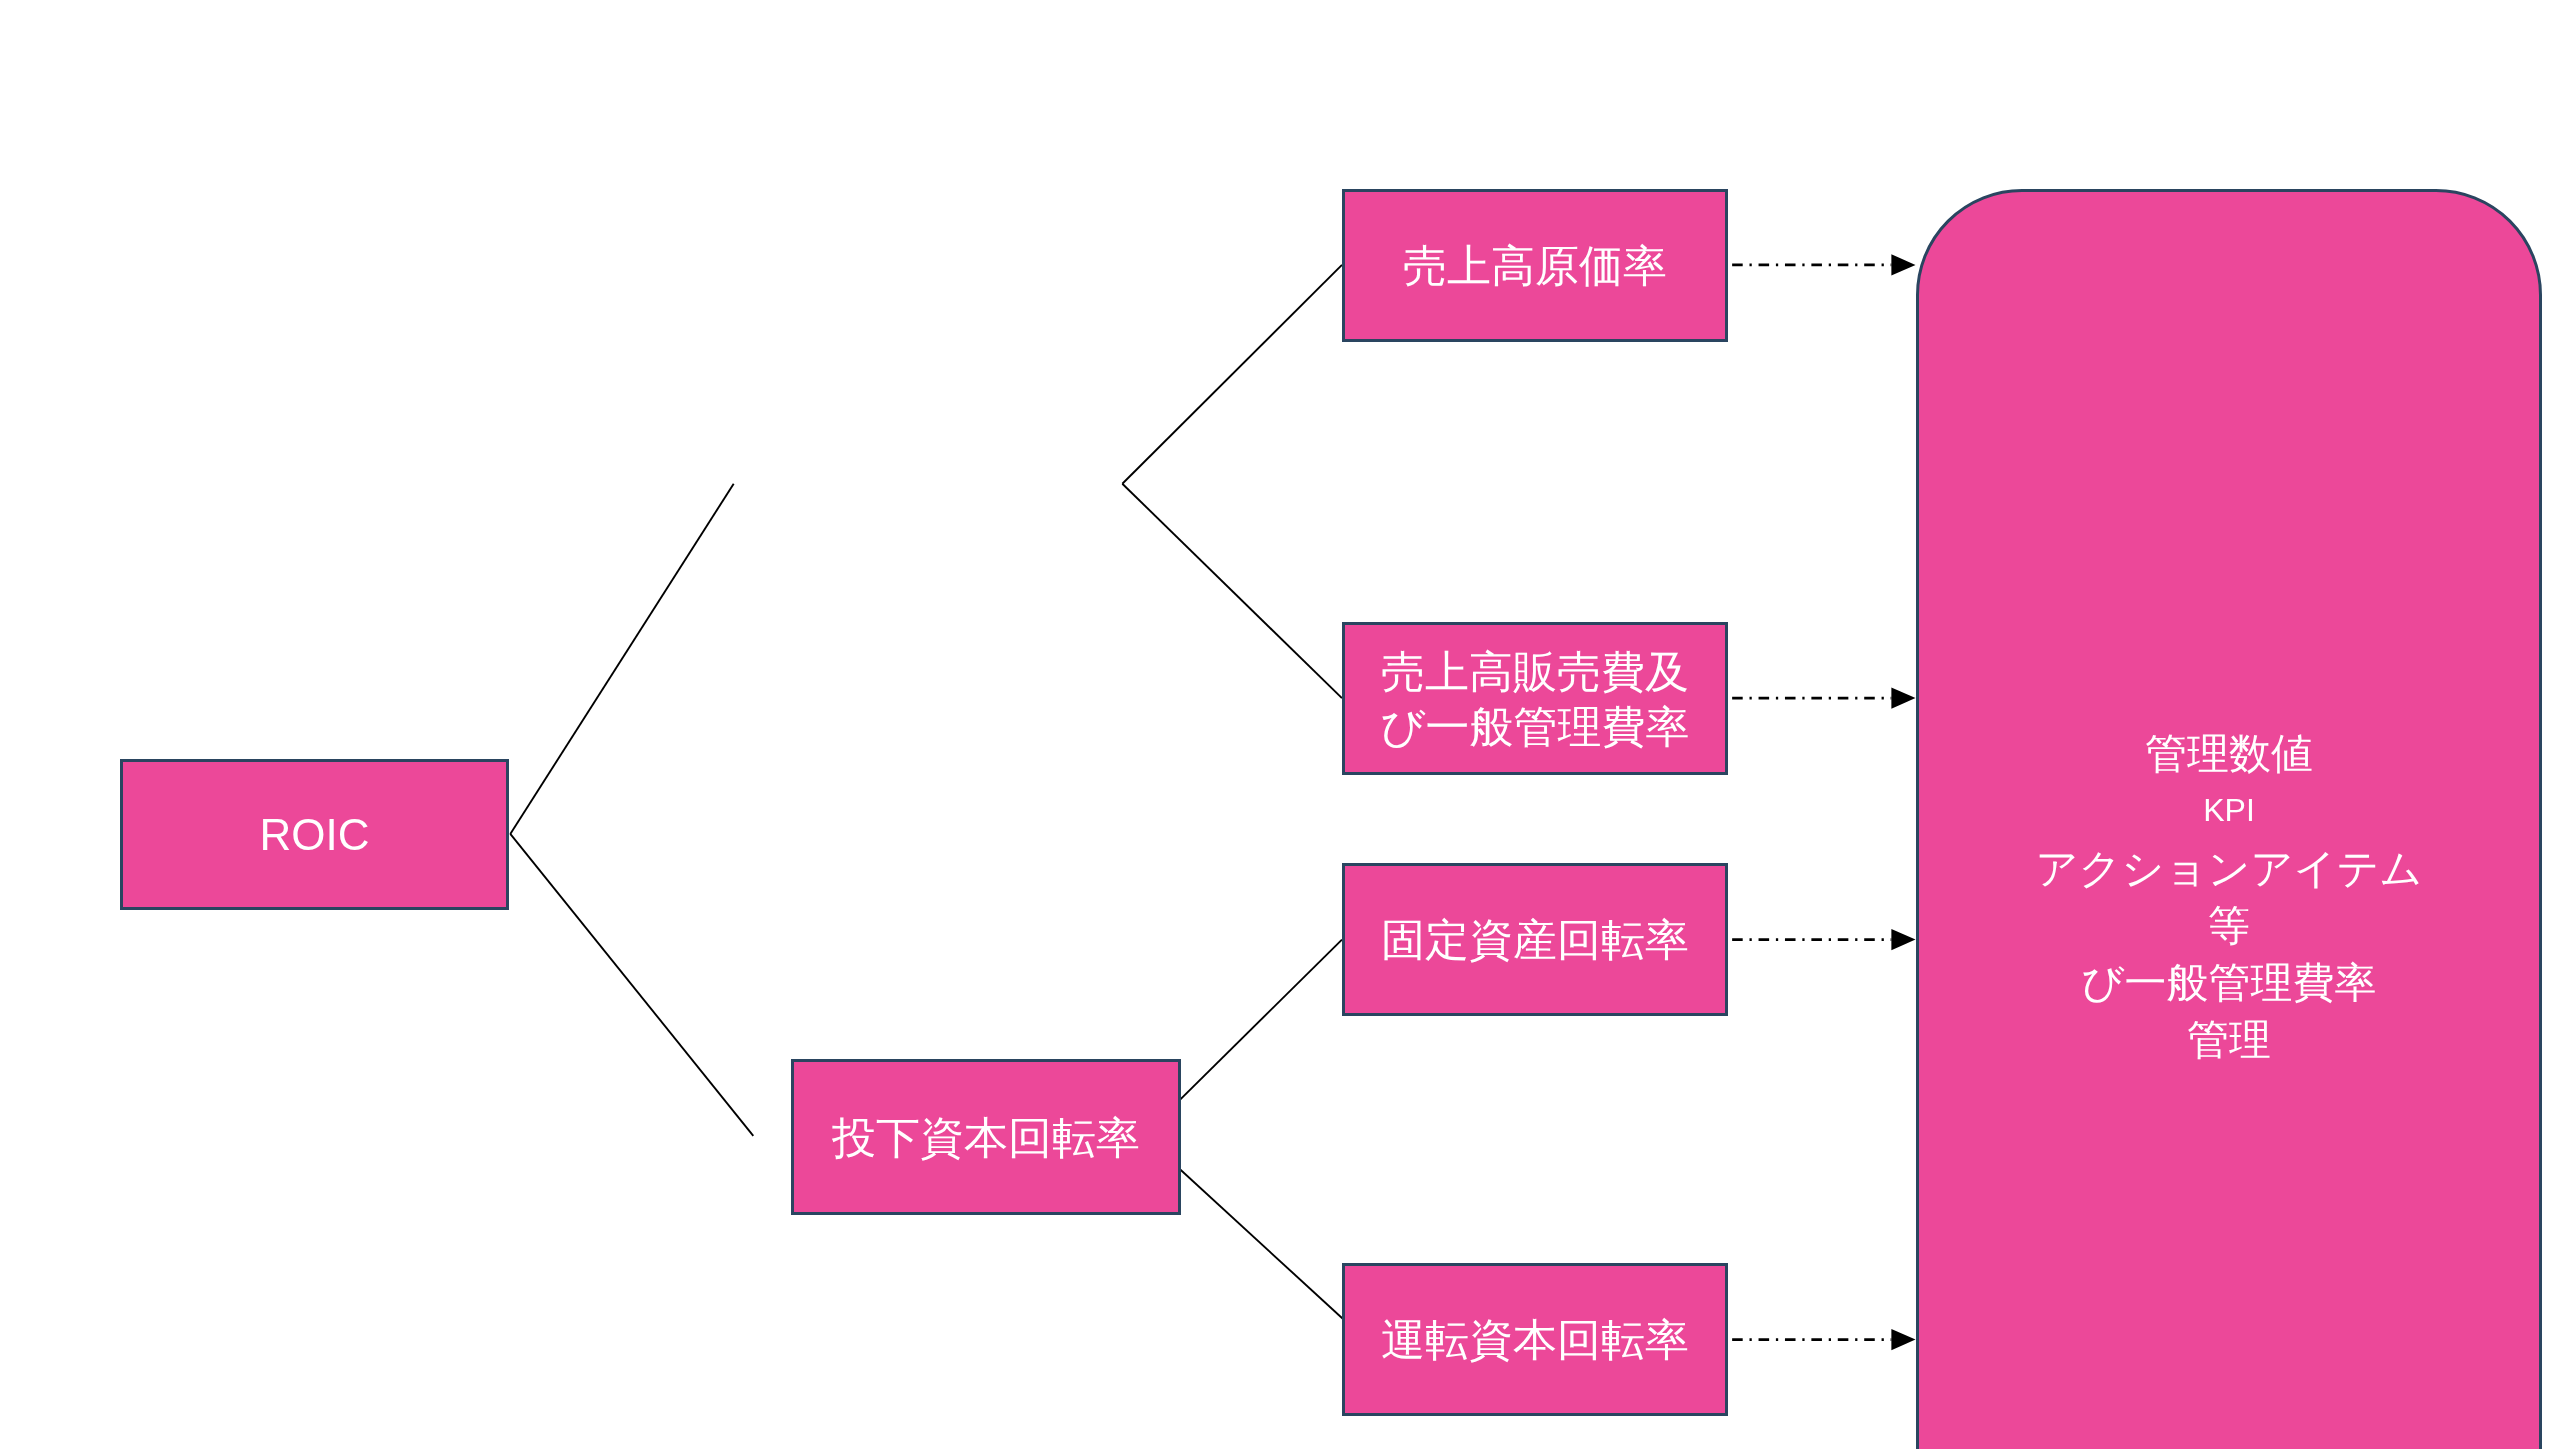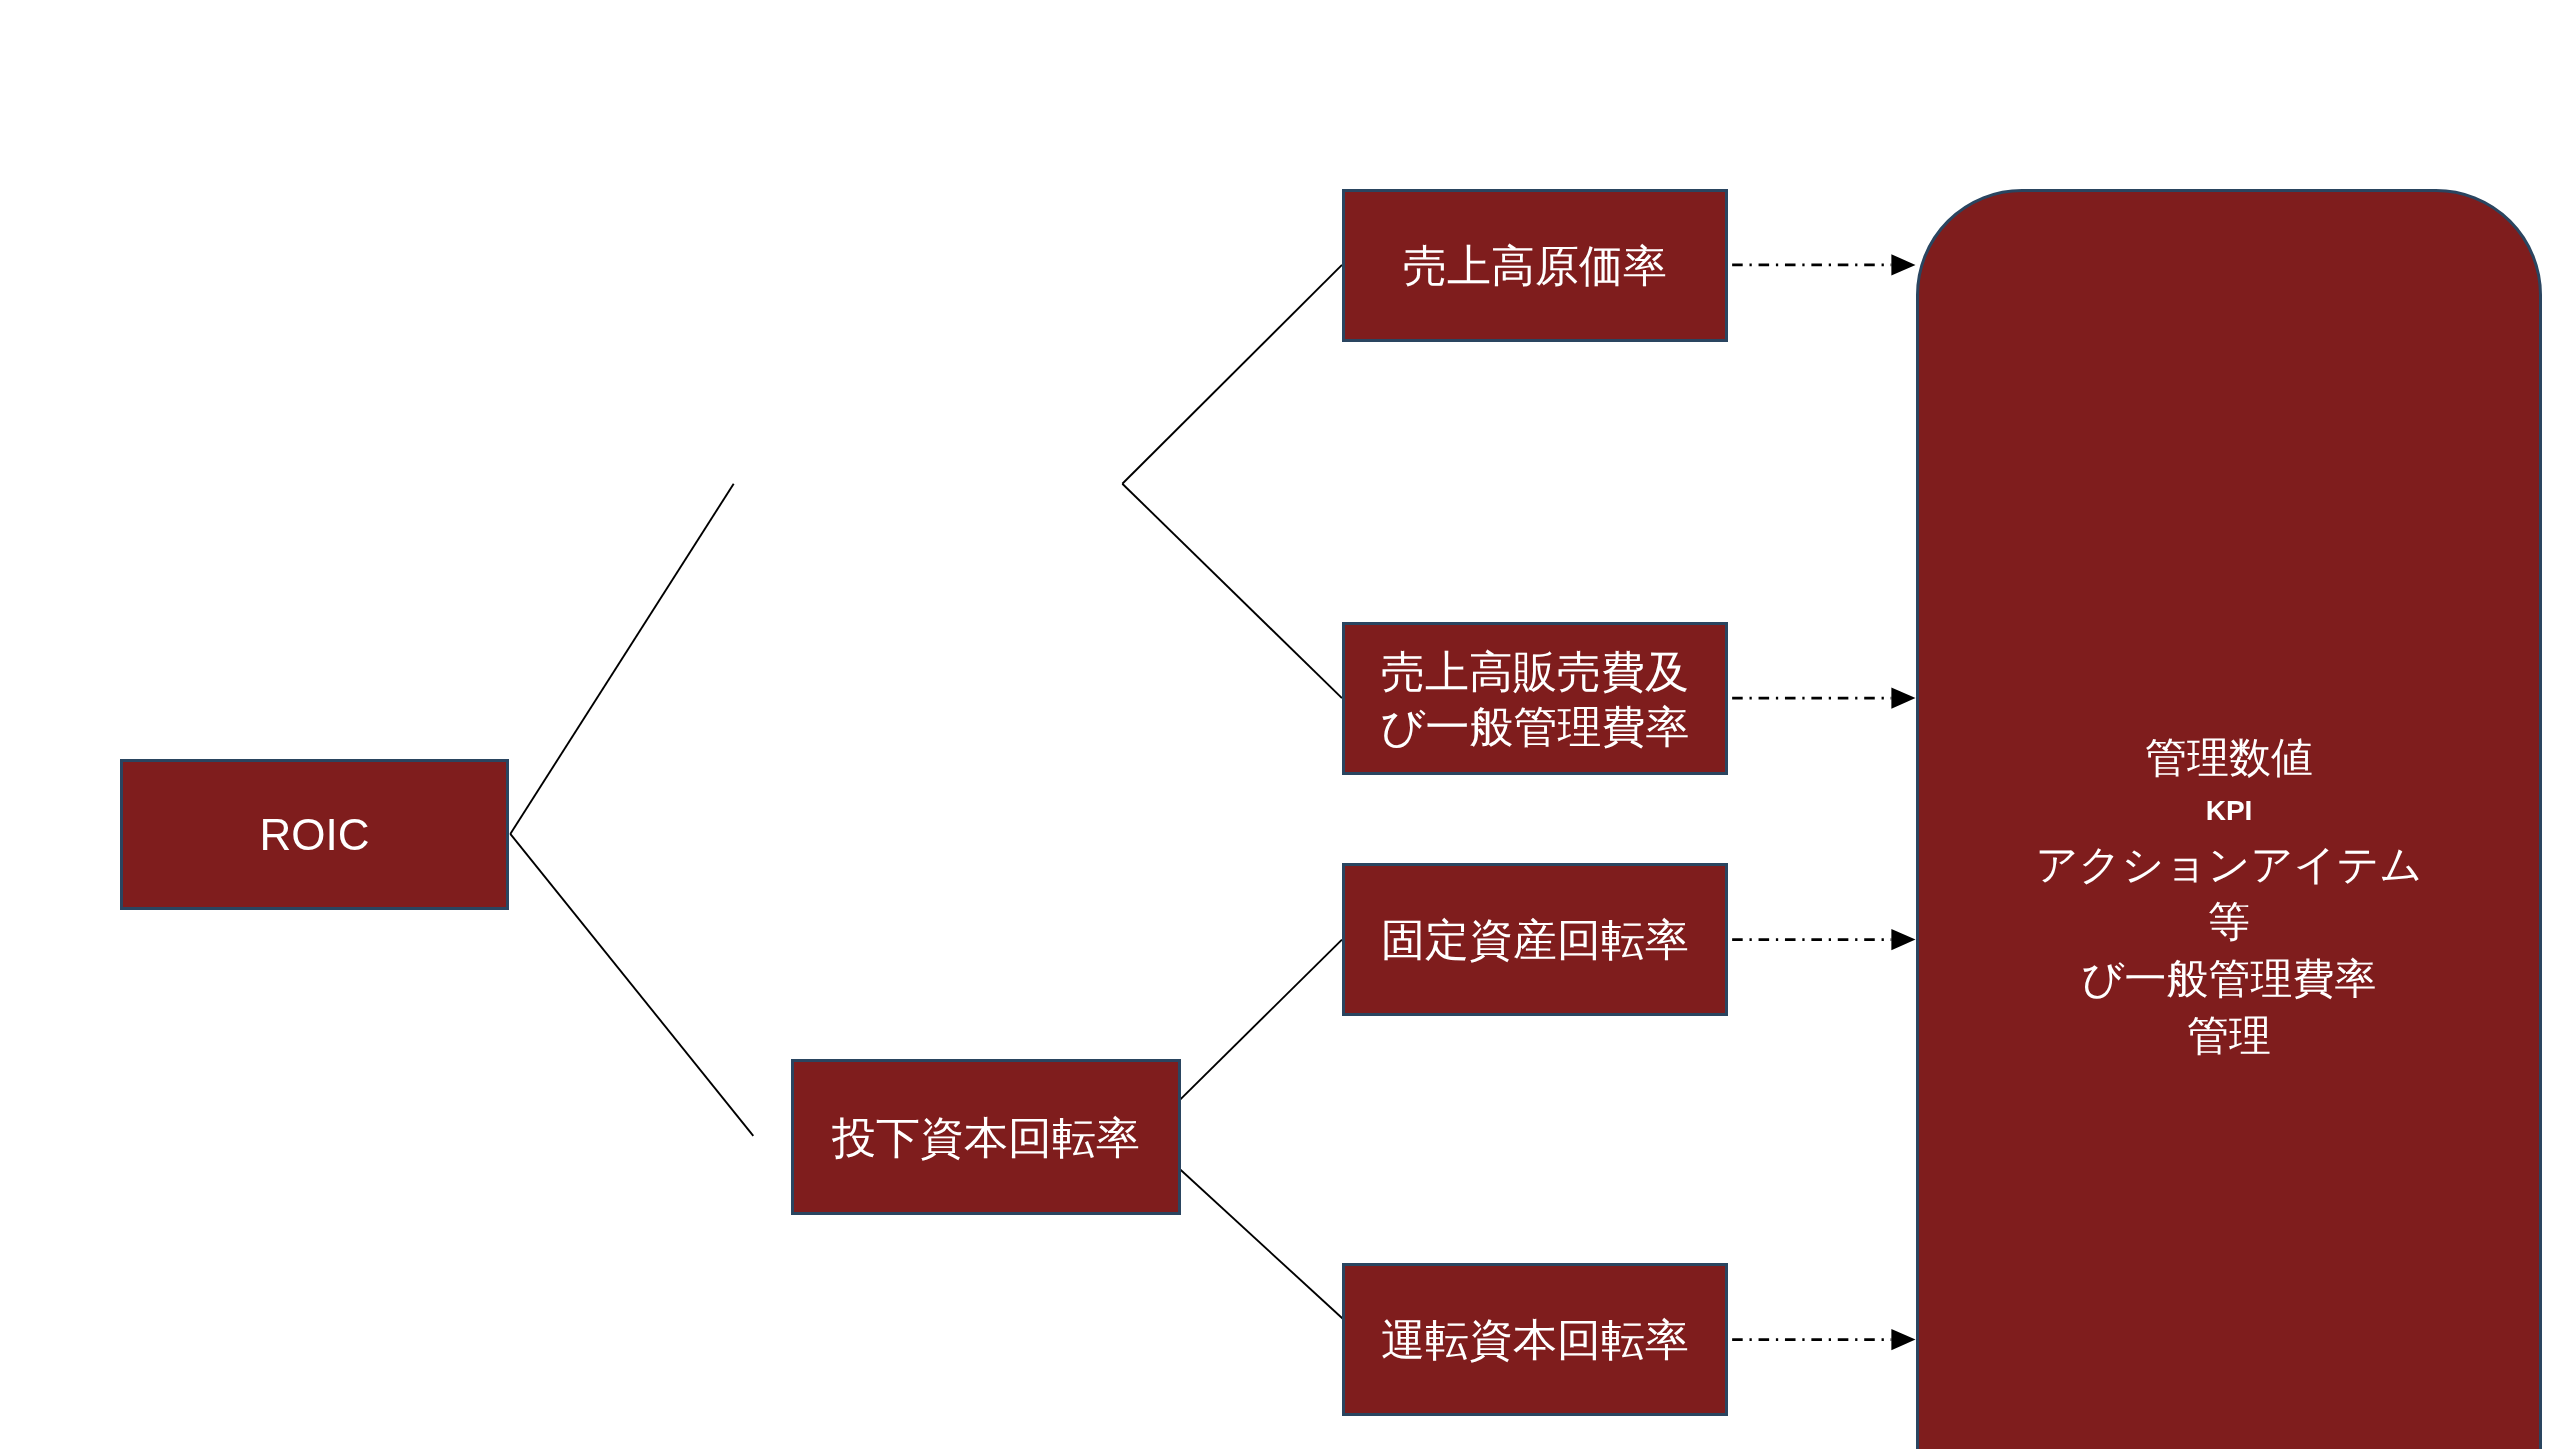--- a/index.html
+++ b/index.html
@@ -28,21 +28,21 @@
   svg.connector-layer {
     position: absolute;
     left: 0;
     top: 0;
     width: 2576px;
     height: 1449px;
   }
   .box {
     position: absolute;
     box-sizing: border-box;
-    background: #7f1d1d;
+    background: #ec4899;
     border: 3.8px solid #2A4560;
     color: #ffffff;
     display: flex;
     flex-direction: column;
     align-items: center;
     justify-content: center;
     text-align: center;
     font-size: 44px;
     line-height: 1.25;
   }
@@ -57,21 +57,21 @@
     left: 1916px;
     top: 189px;
     width: 626px;
     height: 1415px;
     border-radius: 106px;
     font-size: 42px;
     line-height: 1.36;
   }
   .box-label { display: block; }
   .mgmt-line { display: block; }
-  .mgmt-line.latin { font-size: 28px; line-height: 1.8; font-weight: bold; }
+  .mgmt-line.latin { font-size: 32px; line-height: 1.8; }
 </style>
 </head>
 <body>
 
 <div class="canvas">
 
 
   <svg class="connector-layer" viewBox="0 0 3413 1920" xmlns="http://www.w3.org/2000/svg">
 
     <g stroke="#000000" stroke-width="2.5" fill="none">

